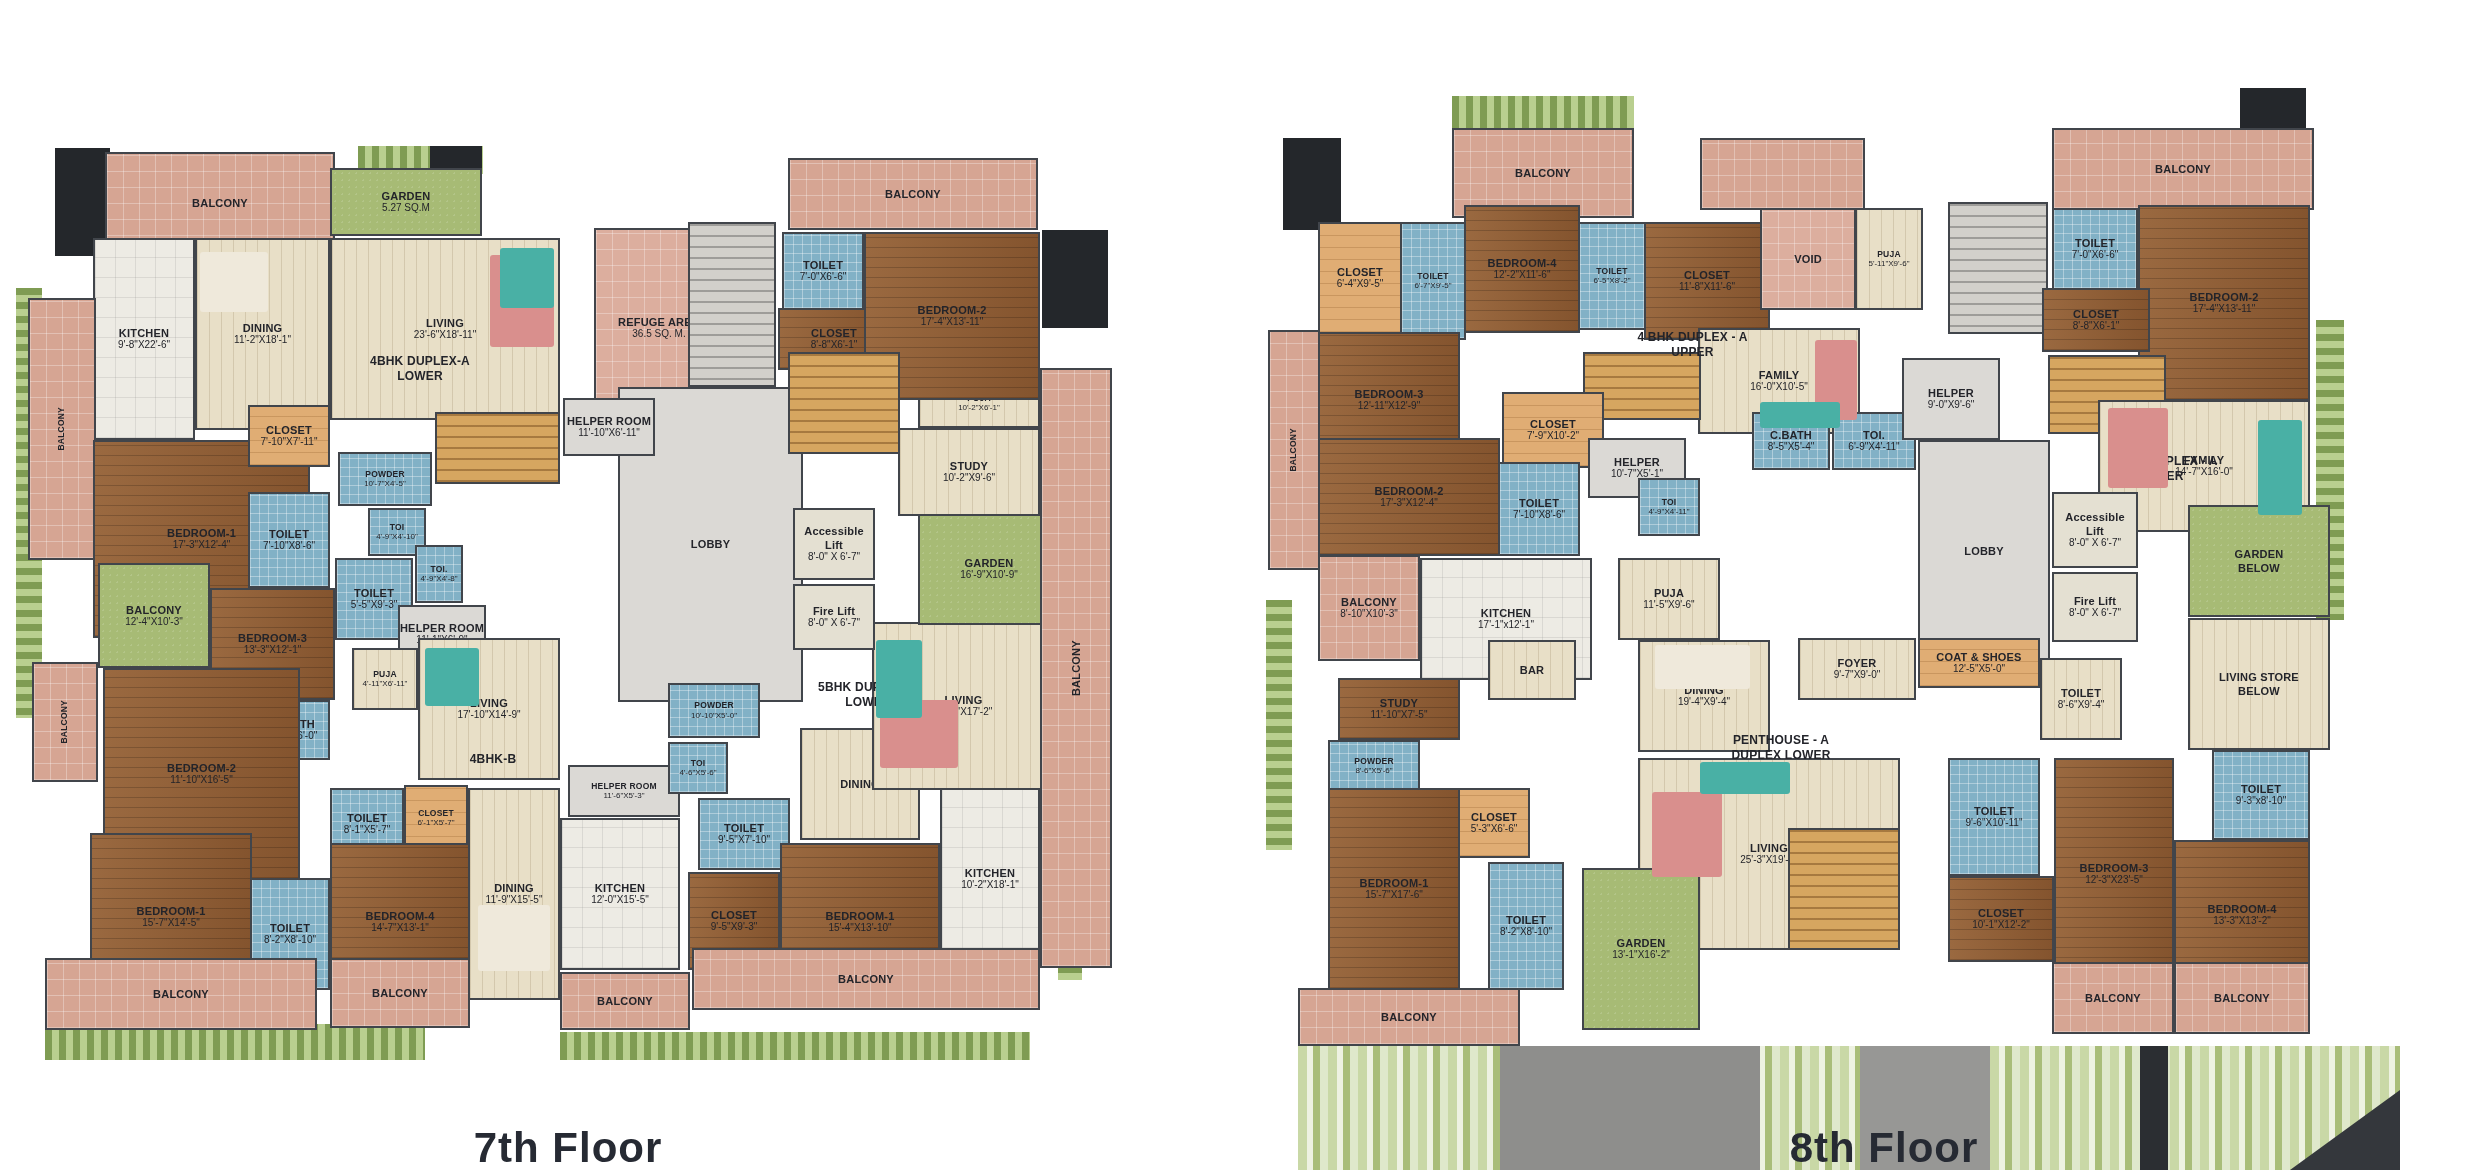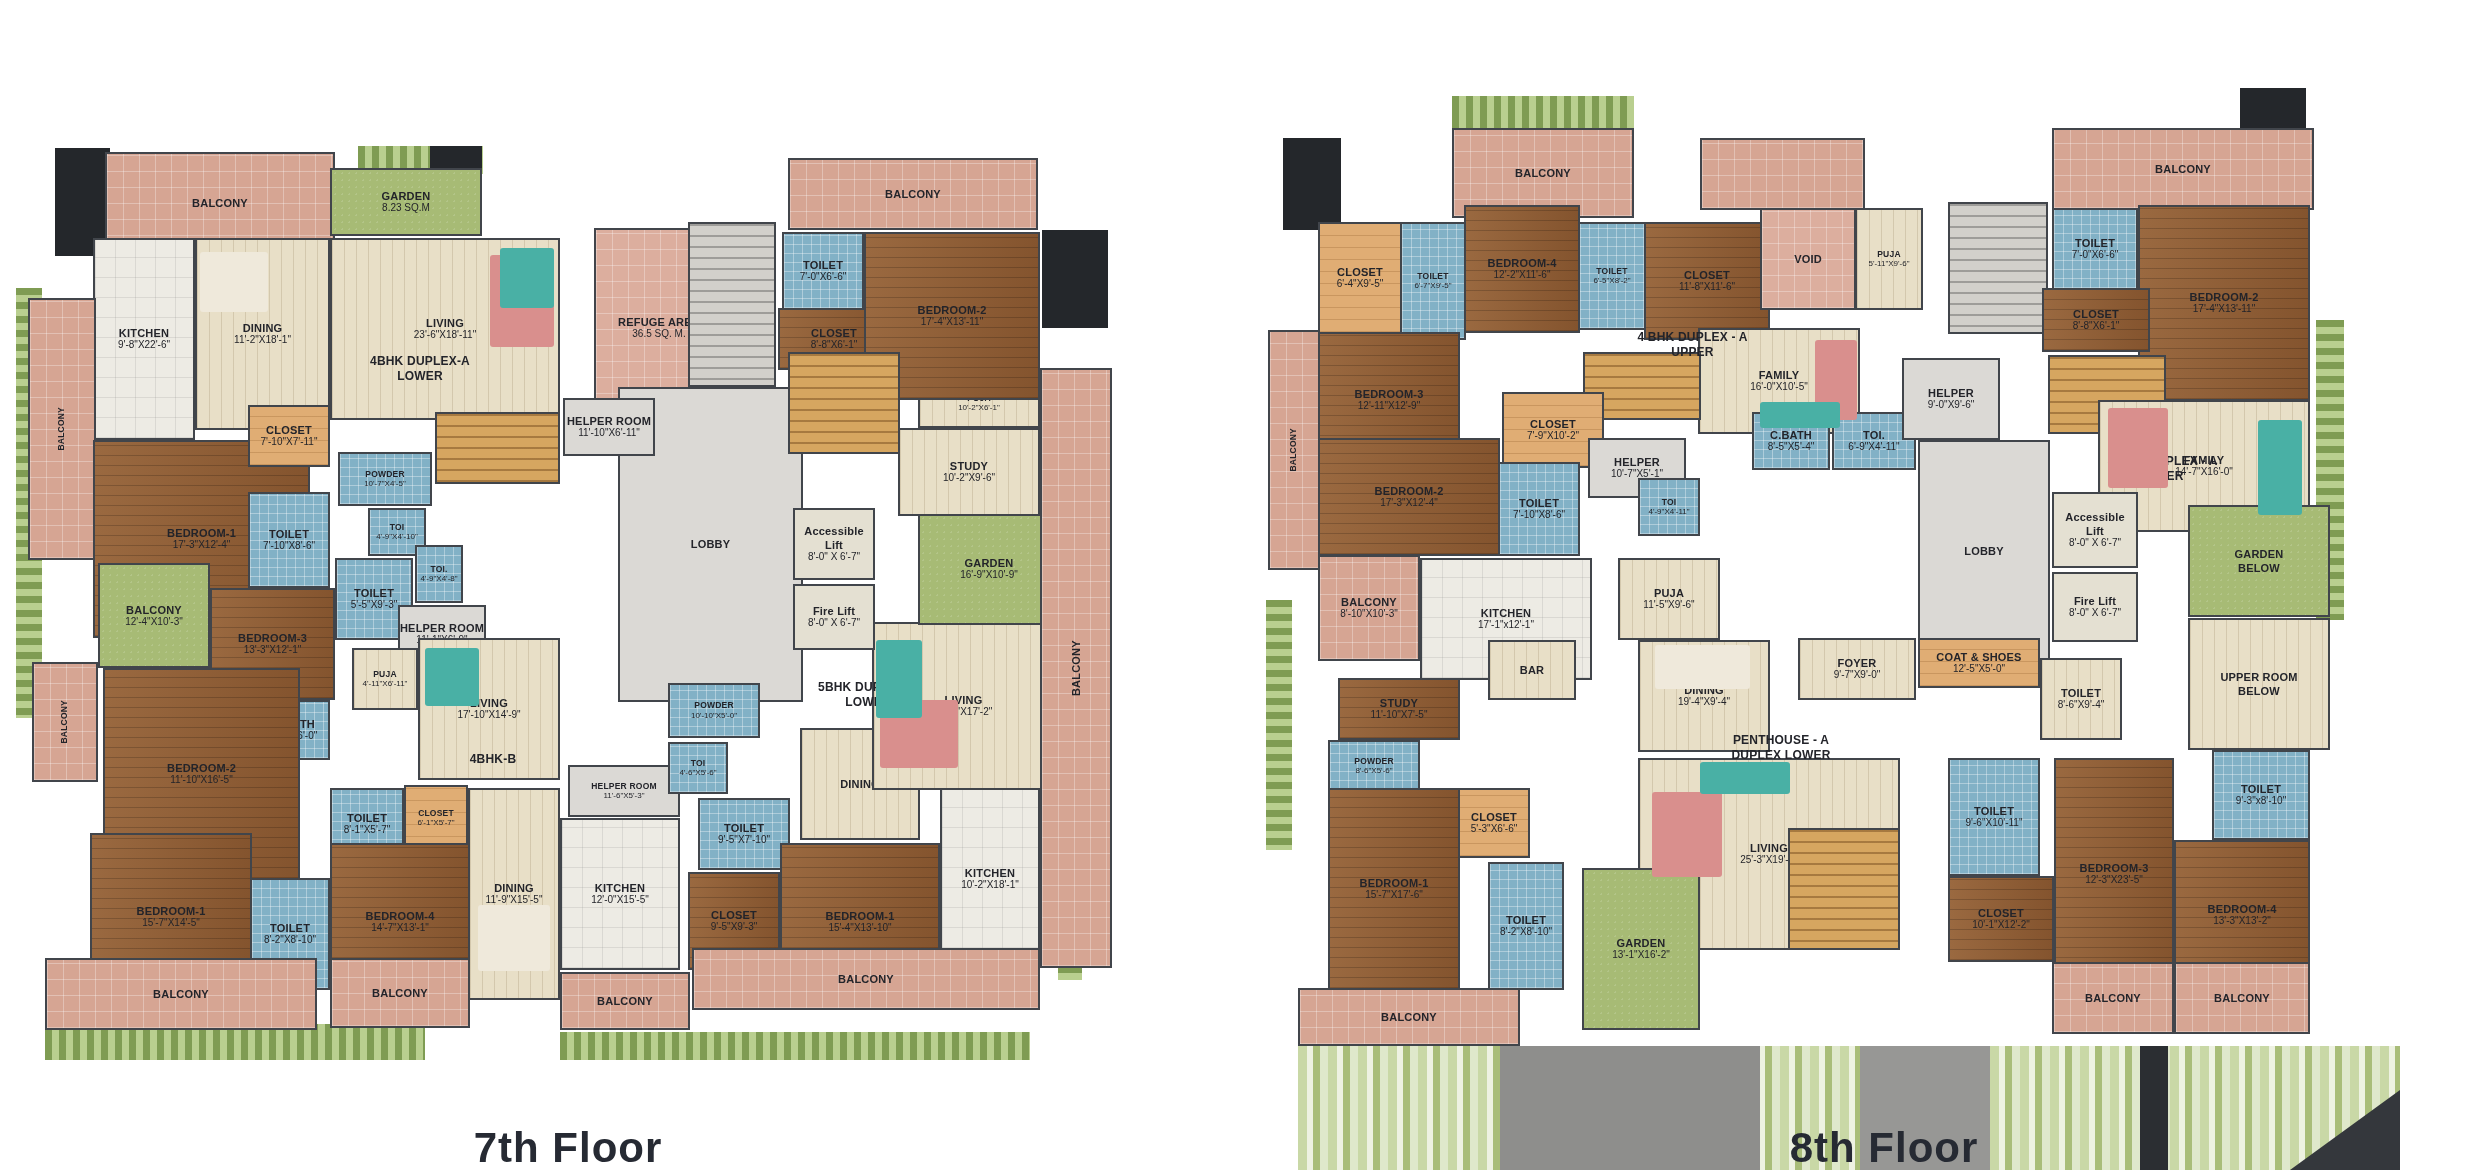--- a/index.html
+++ b/index.html
@@ -47,21 +47,21 @@
     <div class="dark" style="left: 430px; top: 146px; width: 52px; height: 88px;"></div>
     <div class="dark" style="left: 1042px; top: 230px; width: 66px; height: 98px;"></div>
     <div class="room balc" style="left: 105px; top: 152px; width: 230px; height: 102px;">
       <div class="lbl">
         <div class="nm">BALCONY</div>
       </div>
     </div>
     <div class="room garden" style="left: 330px; top: 168px; width: 152px; height: 68px;">
       <div class="lbl">
         <div class="nm">GARDEN</div>
-        <div class="dm">8.23 SQ.M</div>
+        <div class="dm">5.27 SQ.M</div>
       </div>
     </div>
     <div class="room balc" style="left: 788px; top: 158px; width: 250px; height: 72px;">
       <div class="lbl">
         <div class="nm">BALCONY</div>
       </div>
     </div>
     <div class="room refuge" style="left: 558px; top: 228px; width: 130px; height: 200px; margin-left: 36px;">
       <div class="lbl">
         <div class="nm">REFUGE AREA</div>
@@ -549,21 +549,21 @@
       </div>
     </div>
     <div class="room garden" style="left: 2188px; top: 505px; width: 142px; height: 112px;">
       <div class="lbl">
         <div class="nm">GARDEN</div>
         <div class="nm">BELOW</div>
       </div>
     </div>
     <div class="room tile" style="left: 2188px; top: 618px; width: 142px; height: 132px;">
       <div class="lbl">
-        <div class="nm">UPPER ROOM</div>
+        <div class="nm">LIVING STORE</div>
         <div class="nm">BELOW</div>
       </div>
     </div>
     <div class="room lobby" style="left: 1918px; top: 440px; width: 132px; height: 222px;">
       <div class="lbl">
         <div class="nm">LOBBY</div>
       </div>
     </div>
     <div class="room lift" style="left: 2052px; top: 492px; width: 86px; height: 76px;">
       <div class="lbl">

